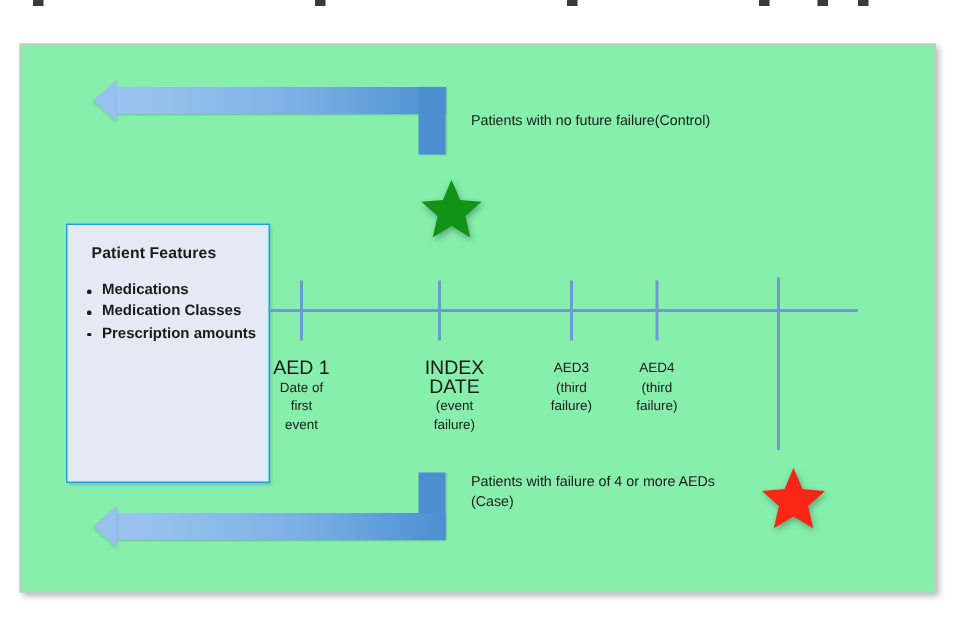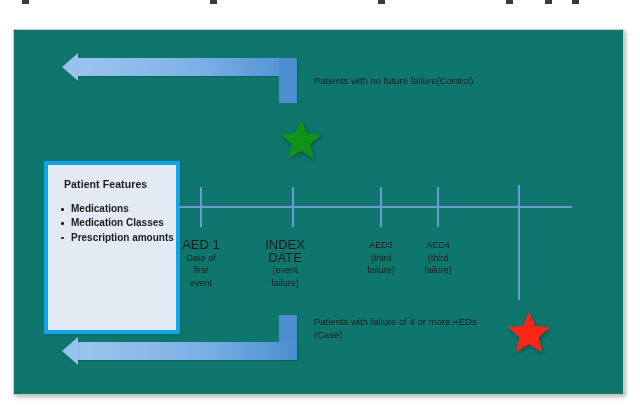--- a/index.html
+++ b/index.html
@@ -8,31 +8,30 @@
     font-family:"Liberation Sans", sans-serif;
     -webkit-font-smoothing:antialiased;
   }
   
   #top-clip{position:absolute;left:0;top:0;width:640px;height:8px;overflow:hidden;}
   #top-clip i{position:absolute;top:0;width:7px;height:4px;background:#3a3a3c;display:block;}
 
   
   #figure-frame{
     position:absolute;left:13px;top:29px;width:611px;height:366px;
-    background:#0f766e;border:1px solid #c9c9c9;
+    background:#86efac;border:1px solid #c9c9c9;
     box-shadow:2px 2px 4px rgba(0,0,0,.28);
     box-sizing:border-box;
   }
 
   
   #features-box{
     position:absolute;left:30px;top:119px;width:136px;height:173px;
-    background:#e3eaf4;border:4px solid #0ea5e9;box-sizing:border-box;
+    background:#e3eaf4;border:1px solid #0ea5e9;box-sizing:border-box;
     box-shadow:1px 1px 2px rgba(0,0,0,.16);
-    margin-top:12px;
   }
   #features-title{
     position:absolute;left:16px;top:13px;font-size:10.5px;color:#1b1b1b;
     font-weight:600;letter-spacing:.1px;
   }
   #features-list{
     position:absolute;left:9px;top:37px;width:124px;margin:0;padding:0 0 0 14px;
     list-style:none;font-size:10px;color:#1b1b1b;line-height:14.4px;font-weight:600;
   }
   #features-list li{position:relative;}
@@ -117,21 +116,21 @@
   <div class="tick" style="left:423px;top:157px;height:40px;"></div>
   <div class="tick" style="left:504px;top:155px;height:115px;"></div>
 
   <div class="tick-label" style="left:150px;top:209px;">
     <b class="big">AED 1</b>
     <b>Date of</b>
     <b>first</b>
     <b>event</b>
   </div>
 
-  <div class="tick-label" style="left:234px;top:209px;">
+  <div class="tick-label" style="left:252px;top:209px;">
     <b class="big">INDEX</b>
     <b class="big">DATE</b>
     <b>(event</b>
     <b>failure)</b>
   </div>
 
   <div class="tick-label" style="left:330px;top:209px;">
     <b>AED3</b>
     <b>(third</b>
     <b>failure)</b>

